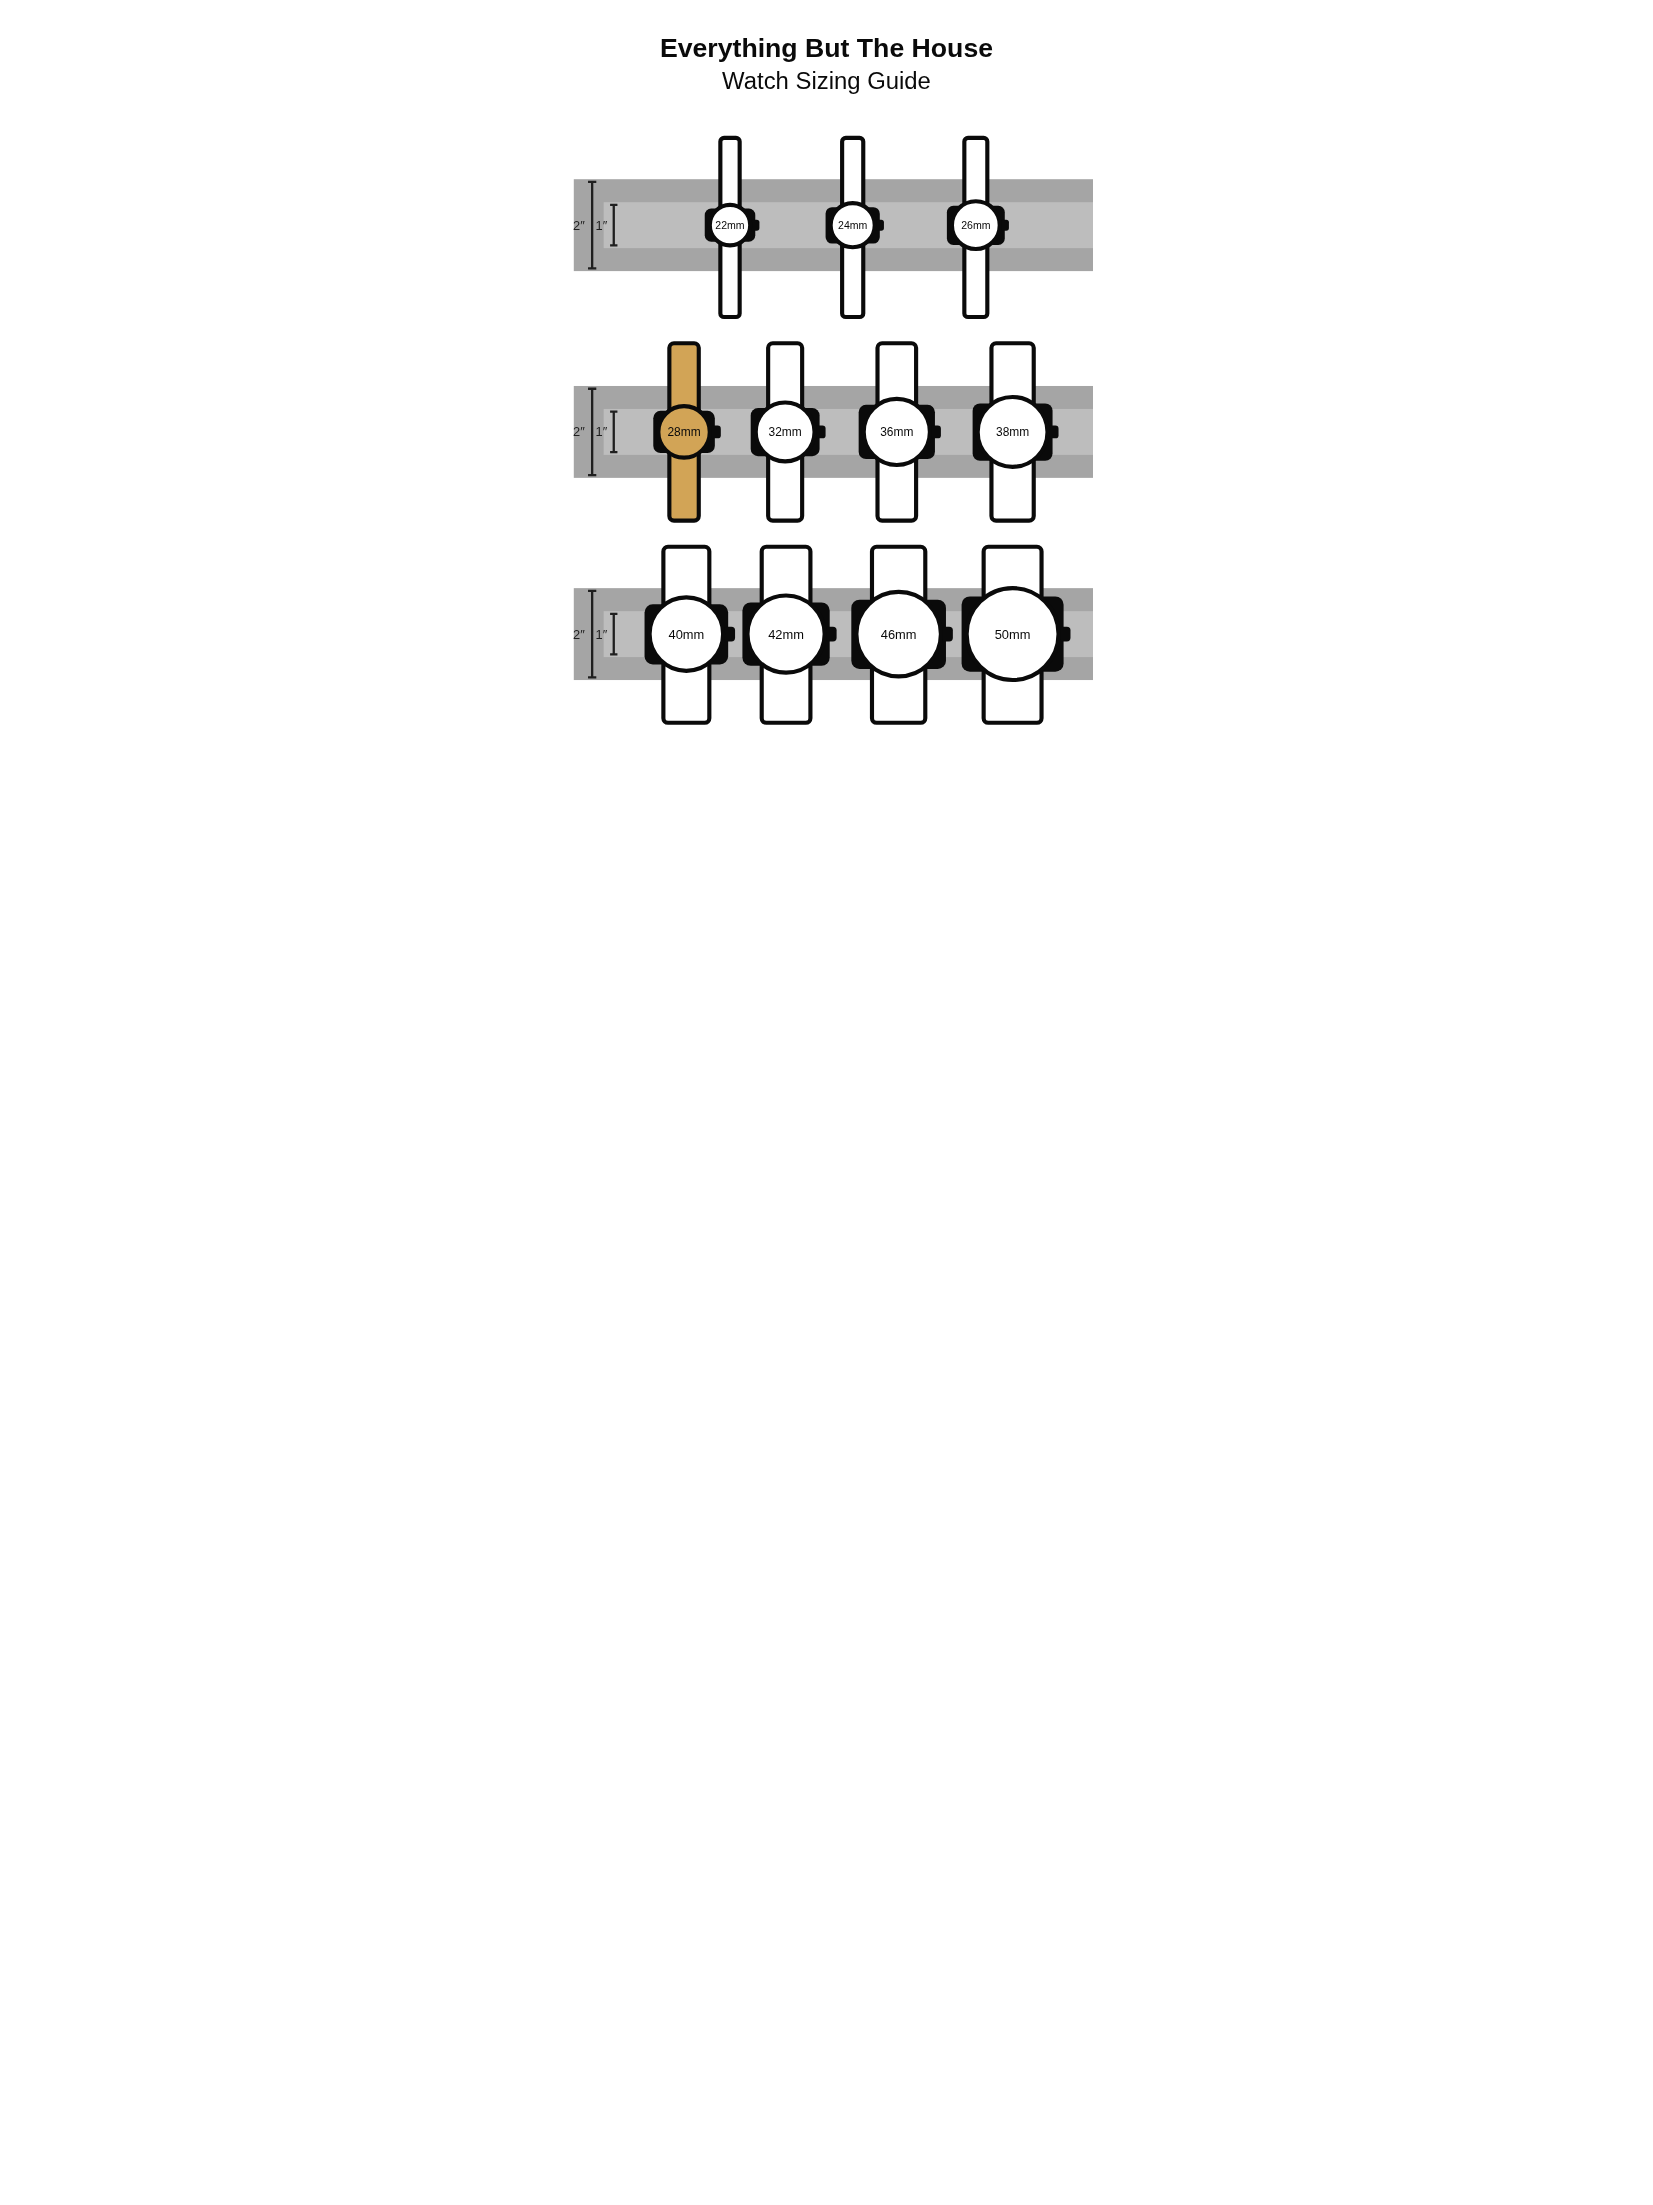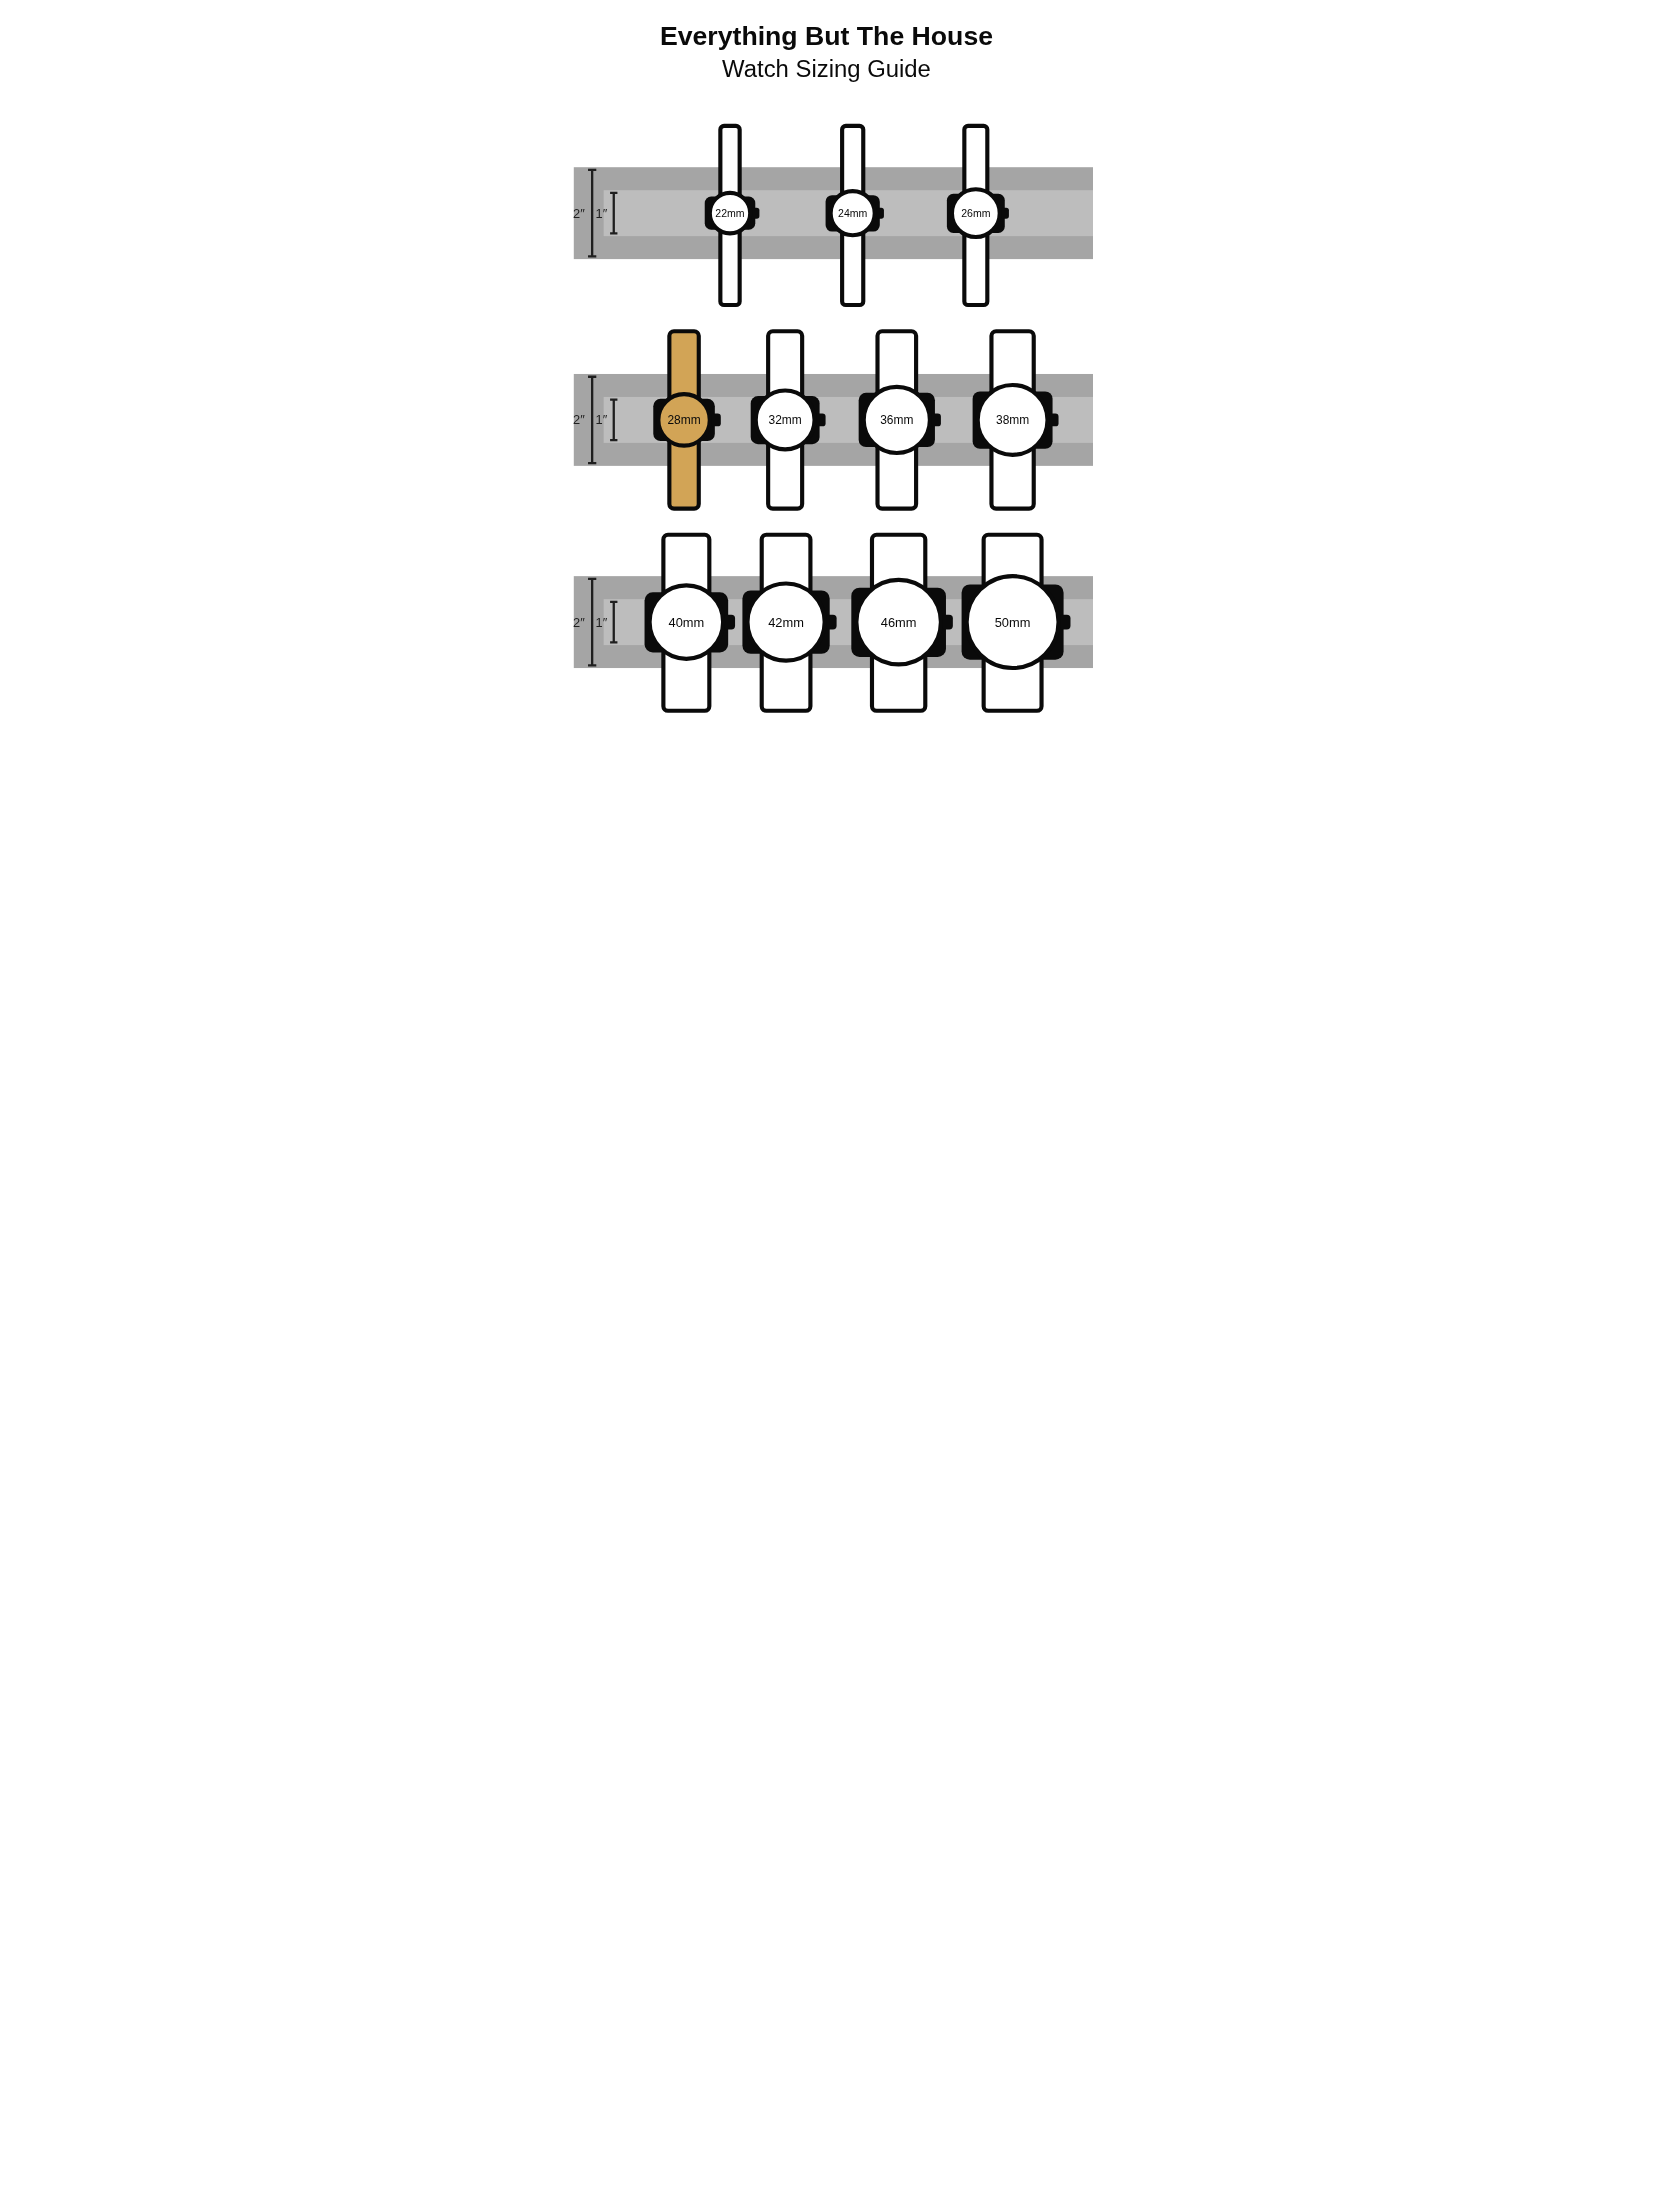--- a/index.html
+++ b/index.html
@@ -1,16 +1,16 @@
 <!DOCTYPE html>
 <html style="font-size:7.4px"><head>
 <meta charset="utf-8">
 <style>
   html, body { margin: 0; padding: 0; background: #ffffff; }
-  .page { width: 533px; margin: 4px auto; }
+  .page { width: 533px; margin: 16px auto; }
   svg { display: block; }
   .title1 { font: 700 58px "Liberation Sans", sans-serif; fill: #0a0a0a; }
   .title2 { font: 400 52px "Liberation Sans", sans-serif; fill: #0a0a0a; }
   .strap  { stroke: #0a0a0a; stroke-width: 9; }
   .case   { stroke: #0a0a0a; stroke-width: 9; }
   .lugs   { fill: #0a0a0a; }
   .crown  { fill: #0a0a0a; }
   .ruler  { stroke: #1f1f1f; stroke-width: 5; fill: none; }
   .ruler-label { font: 400 28px "Liberation Sans", sans-serif; fill: #1f1f1f; }
   .dial { font-family: "Liberation Sans", sans-serif; fill: #0a0a0a; text-anchor: middle; }

